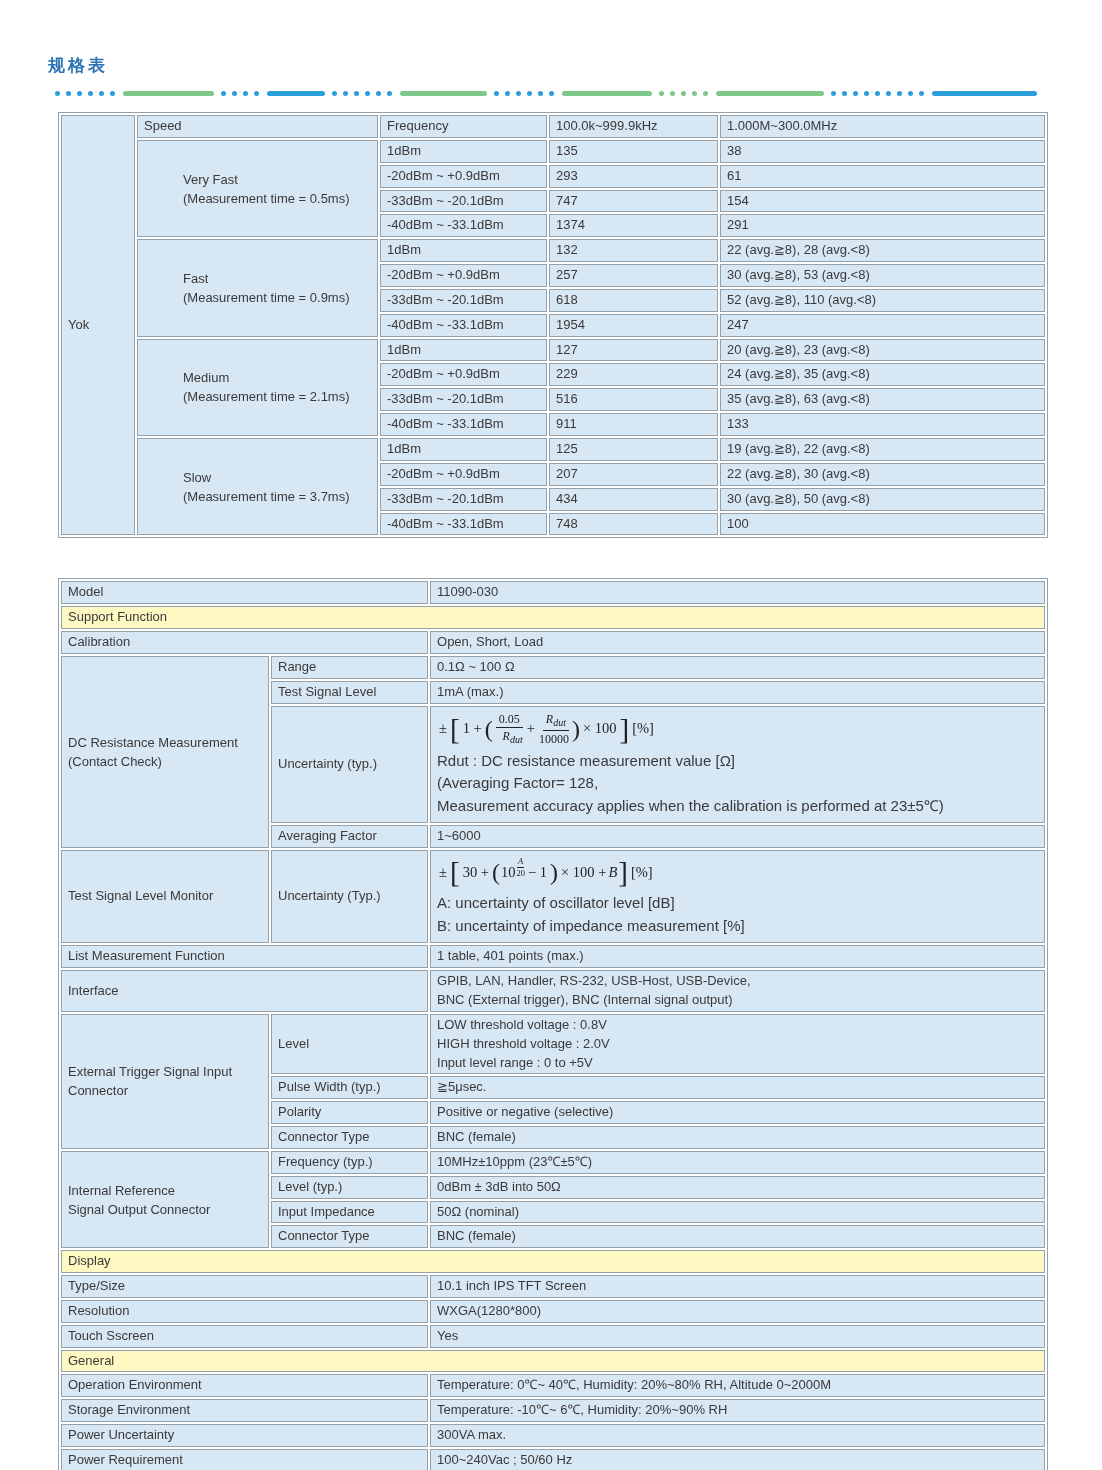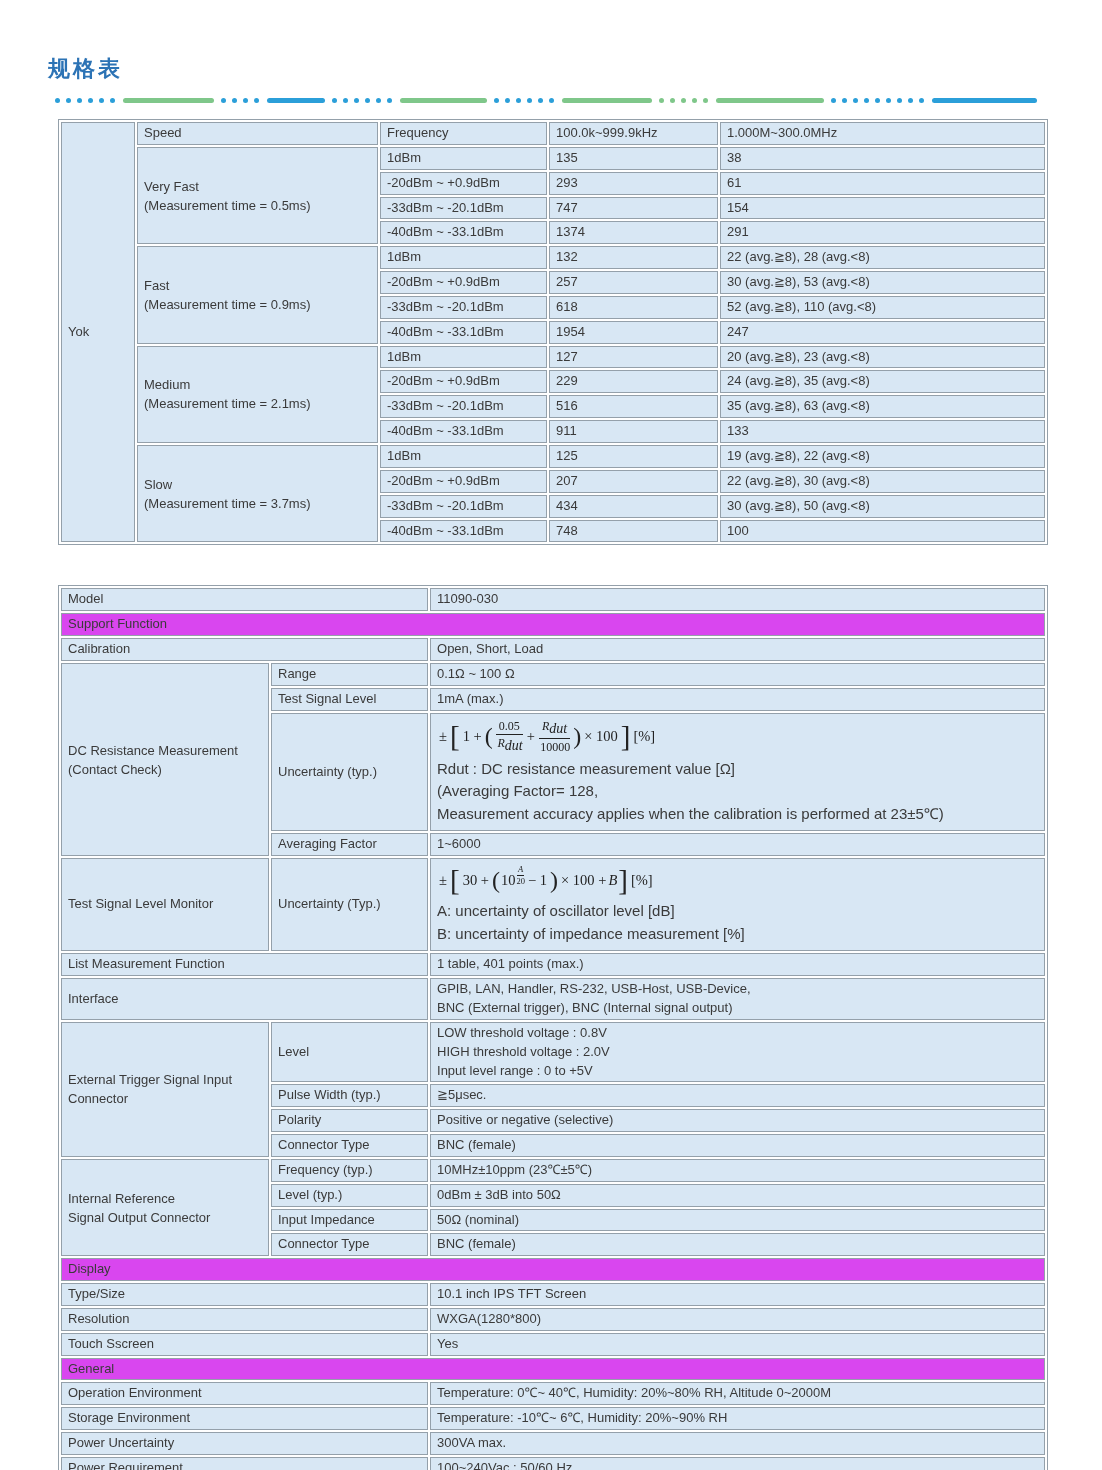--- a/index.html
+++ b/index.html
@@ -1,42 +1,42 @@
 <!DOCTYPE html>
 <html><head>
 <meta charset="utf-8">
 <style>
   html,body{margin:0;padding:0;background:#fff;}
   body{width:1102px;height:1470px;font-family:"Liberation Sans",sans-serif;color:#3a3a3a;-webkit-font-smoothing:antialiased;}
-  .page-title{margin:54px 0 0 48px;font-size:22px;font-weight:bold;color:#2c73b5;letter-spacing:3px;}
+  .page-title{margin:54px 0 0 48px;font-size:17px;font-weight:bold;color:#2c73b5;letter-spacing:3px;}
   .sep{margin:13px 0 0 55px;width:988px;display:flex;align-items:center;height:7px;overflow:hidden;}
   .sep .dot{flex:none;width:5px;height:5px;border-radius:50%;margin-right:6px;}
   .sep .dash{flex:none;height:5px;border-radius:3px;margin:0 7px 0 2px;}
   .c-blue{background:#2b9fd9;}
   .c-green{background:#7fc78a;}
 
   table{border-collapse:separate;border-spacing:2px;background:#fff;border:1px solid #94a0aa;table-layout:fixed;width:990px;}
   td{border:1px solid #94a0aa;background:#d8e7f4;padding:1px 6px;font-size:13px;line-height:1.45;height:16px;vertical-align:middle;overflow:hidden;}
-  td.hdr{background:#d946ef;}
+  td.hdr{background:#fef9c3;}
   .t1{margin:15px 0 0 58px;}
   .t2{margin:40px 0 0 58px;}
-  .grp div{line-height:19px;}
+  .grp div{line-height:19px;margin-left:39px;}
   .lbl2 div{line-height:19px;}
   .fcell{padding:3px 6px 5px 6px;}
   .fnote{font-size:15px;line-height:1.5;}
 
   .formula{display:flex;align-items:center;font-family:"Liberation Serif",serif;font-size:14.5px;color:#222;margin:3px 0 5px 0;}
   .formula .sp{margin:0 2px;}
   .bk{font-family:"Liberation Serif",serif;font-size:29px;font-weight:300;line-height:0;padding:0 1px;}
   .pr{font-family:"Liberation Serif",serif;font-size:24px;font-weight:300;line-height:0;padding:0 1px;}
   .frac{display:inline-flex;flex-direction:column;align-items:flex-end;line-height:1;font-size:12px;margin:0 2px;}
   .frac .fn{border-bottom:1px solid #222;padding:0 3px 2px 3px;}
   .frac .fd{padding-top:2px;}
   .var{font-style:italic;font-family:"Liberation Serif",serif;}
-  .frac sub,.vsub{font-size:14px;font-style:italic;}
+  .frac sub,.vsub{font-size:10px;font-style:italic;}
   .expfrac{display:inline-flex;flex-direction:column;align-items:center;line-height:1;font-size:8.5px;vertical-align:7px;margin:0 1px 10px 1px;}
   .expfrac .fn{border-bottom:1px solid #222;padding:0 1px 1px 1px;font-style:italic;}
   .expfrac .fd{padding-top:1px;}
 </style>
 </head>
 <body>
 
 <div class="page-title">规格表</div>
 <div class="sep">
     <span class="dot c-blue"></span>

